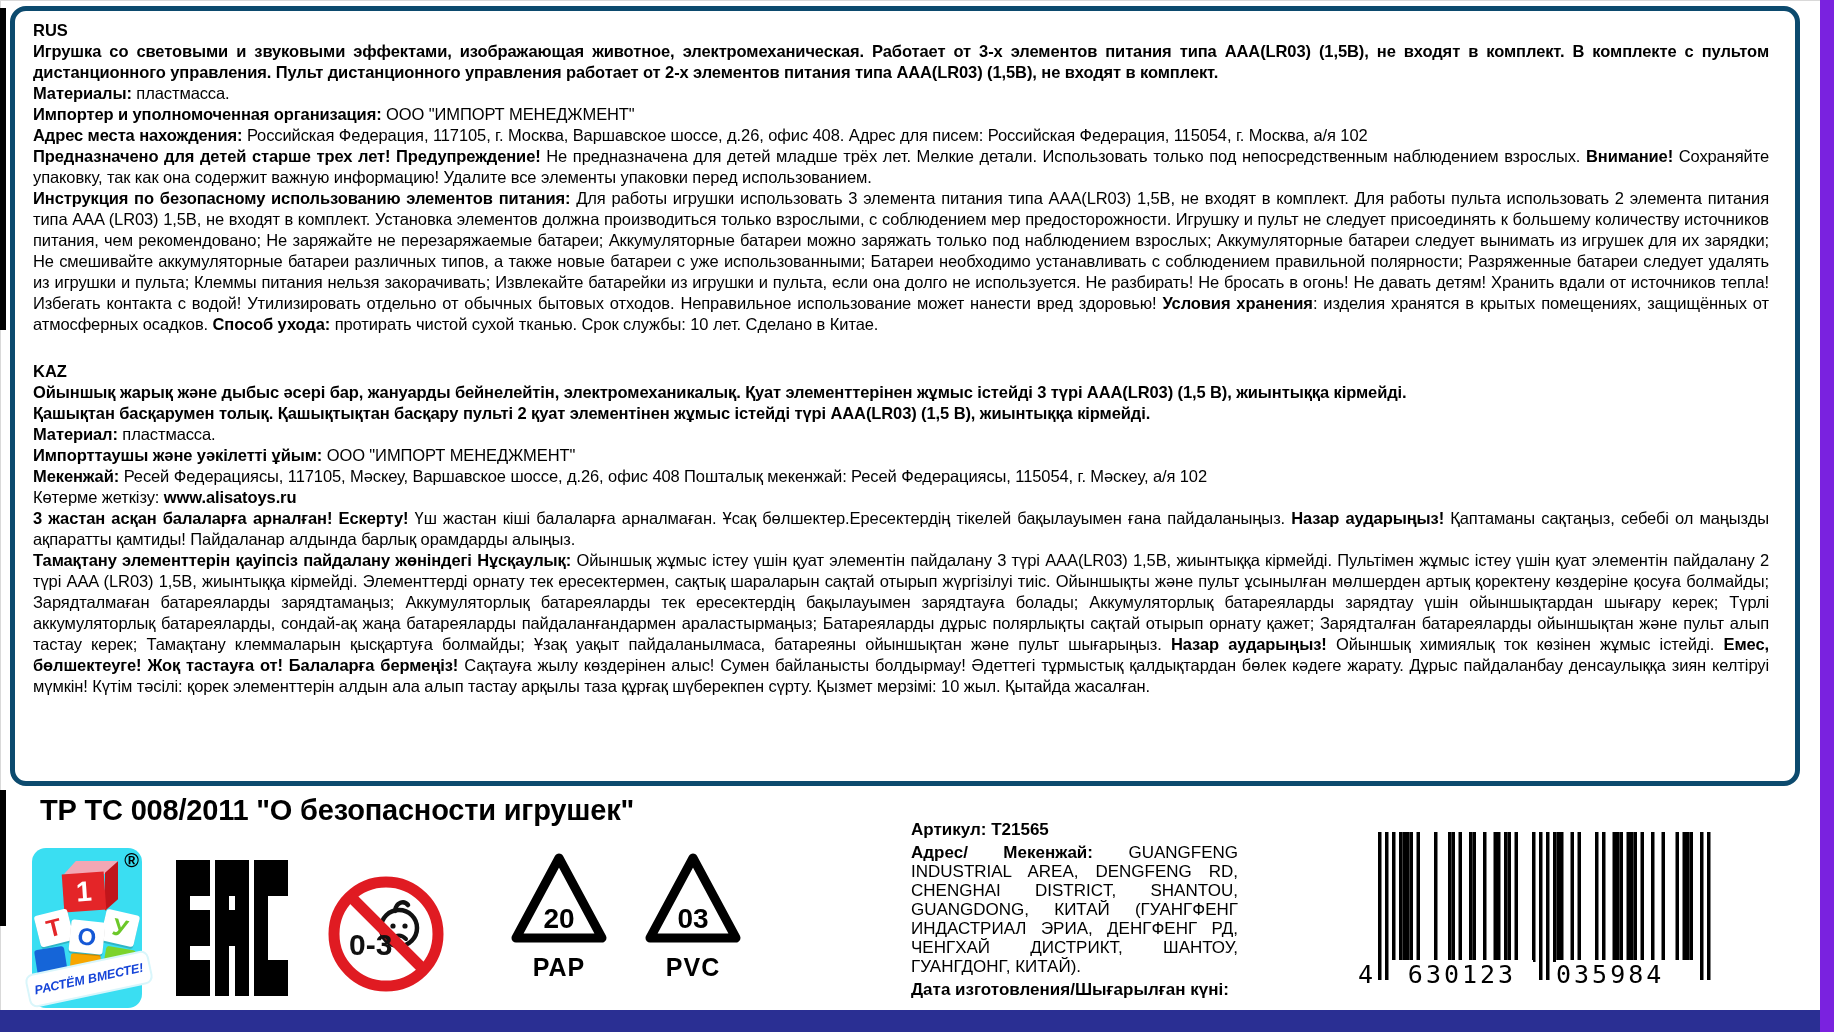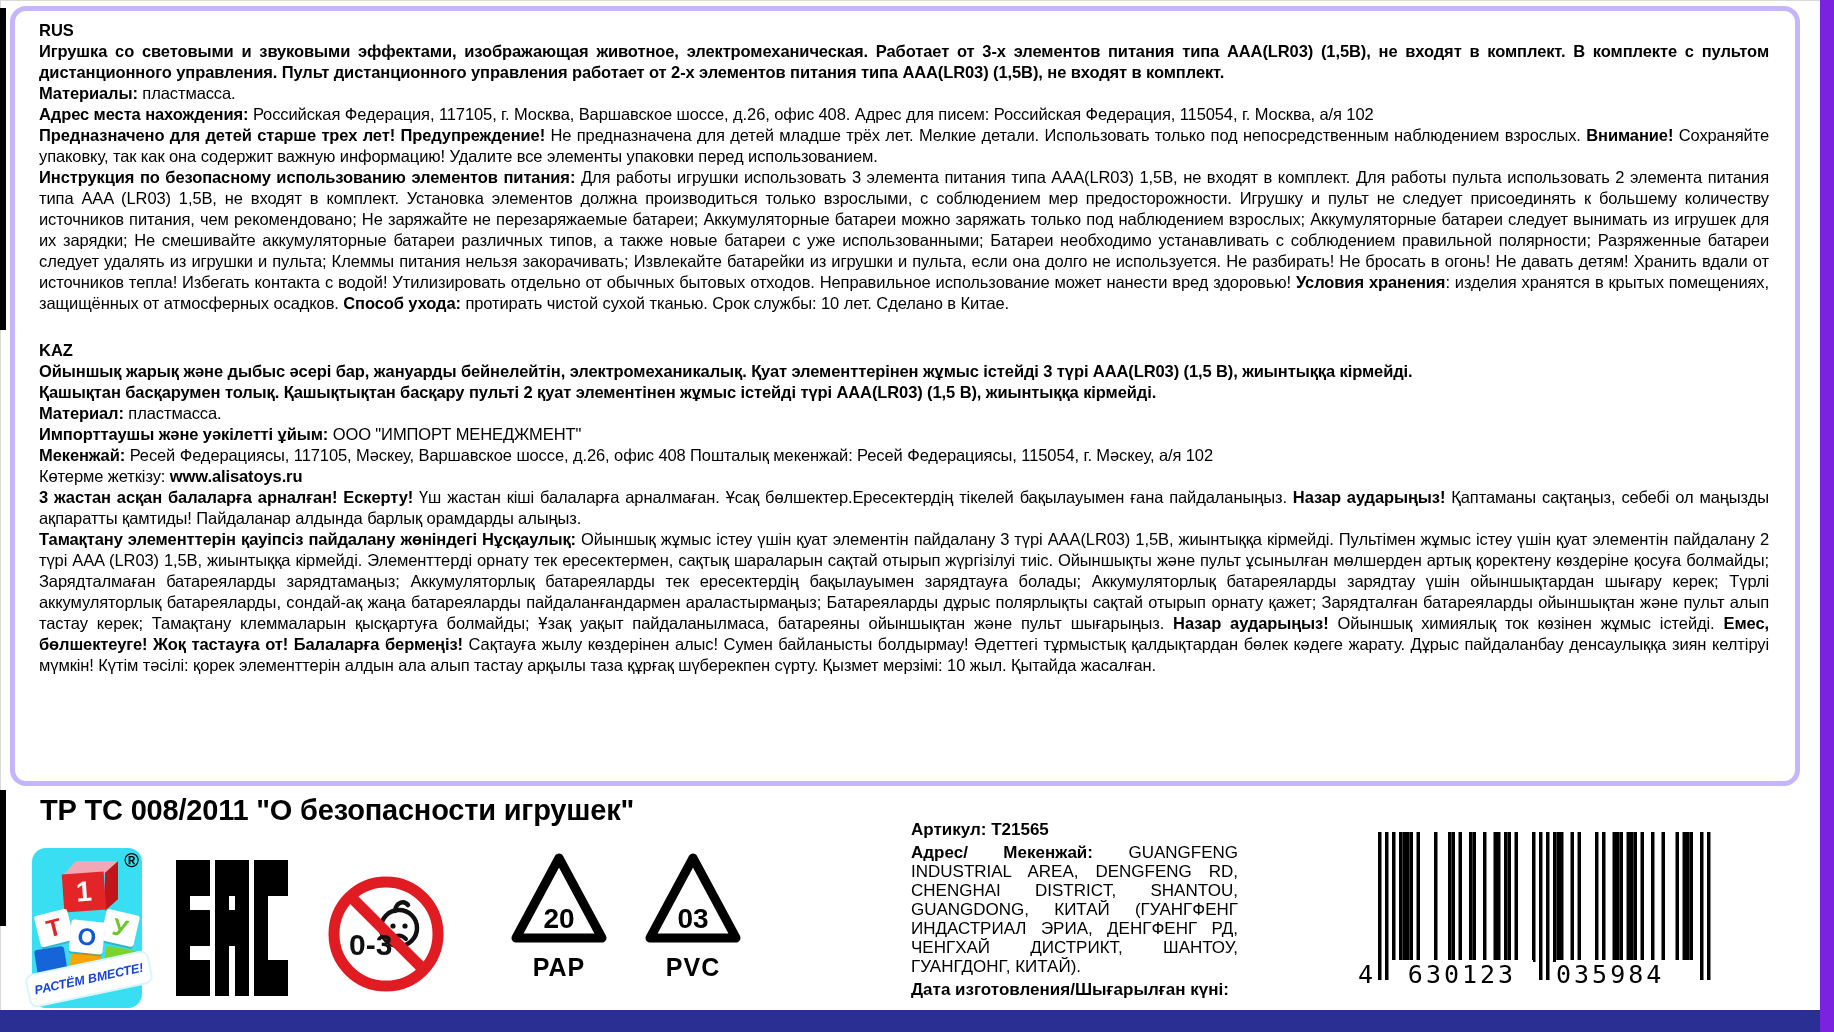--- a/index.html
+++ b/index.html
@@ -11,22 +11,22 @@
   
   .edge-mark { position:absolute; left:0; width:6px; background:#000; }
   .edge-mark.top { top:8px; height:322px; }
   .edge-mark.bottom { top:790px; height:136px; }
   .right-strip { position:absolute; right:0; top:0; width:14px; height:1032px; background:#7a22df; z-index:9; }
   .bottom-bar { position:absolute; left:0; top:1010px; width:1834px; height:22px; background:#2a2f93; z-index:8; }
 
   
   .info-box {
     position:absolute; left:10px; top:6px; width:1790px; height:780px;
-    border:5px solid #c4b5fd; border-radius:16px; box-sizing:border-box;
-    padding:9px 26px 6px 24px; overflow:hidden;
+    border:5px solid #0c4a6e; border-radius:16px; box-sizing:border-box;
+    padding:9px 26px 6px 18px; overflow:hidden;
   }
   .lang-section + .lang-section { margin-top:26px; }
   .lang-heading { margin:0; font-weight:bold; font-size:16.5px; line-height:21px; }
   .para { margin:0; font-size:16.5px; line-height:21px; text-align:justify; letter-spacing:-0.1px; }
   .para b { font-weight:bold;margin-top:23px; }
 
   
   .regulation-title { position:absolute; left:40px; top:794px; margin:0; font-size:29px; font-weight:bold; letter-spacing:-0.2px; }
 
   
@@ -77,20 +77,21 @@
   <div class="edge-mark top"></div>
   <div class="edge-mark bottom"></div>
   <div class="right-strip"></div>
   <div class="bottom-bar"></div>
 
   <div class="info-box">
     <section class="lang-section">
       <p class="lang-heading">RUS</p>
       <p class="para"><b>Игрушка со световыми и звуковыми эффектами, изображающая животное, электромеханическая. Работает от 3-х элементов питания типа AAA(LR03) (1,5В), не входят в комплект. В комплекте с пультом дистанционного управления. Пульт дистанционного управления работает от 2-х элементов питания типа AAA(LR03) (1,5В), не входят в комплект.</b></p>
       <p class="para"><b>Материалы: </b><span>пластмасса.</span></p>
+      <p class="para"><b>Импортер и уполномоченная организация: </b><span>ООО "ИМПОРТ МЕНЕДЖМЕНТ"</span></p>
       <p class="para"><b>Адрес места нахождения: </b><span>Российская Федерация, 117105, г. Москва, Варшавское шоссе, д.26, офис 408. Адрес для писем: Российская Федерация, 115054, г. Москва, а/я 102</span></p>
       <p class="para"><b>Предназначено для детей старше трех лет! Предупреждение!</b><span>  Не предназначена для детей младше трёх лет. Мелкие детали. Использовать только под непосредственным наблюдением взрослых. </span><b>Внимание! </b><span>Сохраняйте упаковку, так как она содержит важную информацию! Удалите все элементы упаковки перед использованием.</span></p>
       <p class="para"><b>Инструкция по безопасному использованию элементов питания: </b><span>Для работы игрушки использовать 3 элемента питания типа AAA(LR03) 1,5В, не входят в комплект. Для работы пульта использовать 2 элемента питания типа AAA (LR03) 1,5В, не входят в комплект. Установка элементов должна производиться только взрослыми, с соблюдением мер предосторожности. Игрушку и пульт не следует присоединять к большему количеству источников питания, чем рекомендовано; Не заряжайте не перезаряжаемые батареи; Аккумуляторные батареи можно заряжать только под наблюдением взрослых; Аккумуляторные батареи следует вынимать из игрушек для их зарядки; Не смешивайте аккумуляторные батареи различных типов, а также новые батареи с уже использованными; Батареи необходимо устанавливать с соблюдением правильной полярности; Разряженные батареи следует удалять из игрушки и пульта; Клеммы питания нельзя закорачивать; Извлекайте батарейки из игрушки и пульта, если она долго не используется. Не разбирать!  Не бросать в огонь! Не давать детям! Хранить вдали от источников тепла! Избегать контакта с водой! Утилизировать отдельно от обычных бытовых отходов. Неправильное использование может нанести вред здоровью! </span><b>Условия хранения</b><span>: изделия хранятся в крытых помещениях, защищённых от атмосферных осадков. </span><b>Способ ухода: </b><span>протирать чистой сухой тканью. Срок службы: 10 лет. Сделано в Китае.</span></p>
     </section>
     <section class="lang-section">
       <p class="lang-heading">KAZ</p>
       <p class="para"><b>Ойыншық жарық және дыбыс әсері бар, жануарды бейнелейтін, электромеханикалық. Қуат элементтерінен жұмыс істейді 3 түрі AAA(LR03) (1,5 В), жиынтыққа кірмейді.</b></p>
       <p class="para"><b>Қашықтан басқарумен толық. Қашықтықтан басқару пульті 2 қуат элементінен жұмыс істейді түрі AAA(LR03)  (1,5 В), жиынтыққа кірмейді.</b></p>
       <p class="para"><b>Материал: </b><span>пластмасса.</span></p>
       <p class="para"><b>Импорттаушы және уәкілетті ұйым:  </b><span>ООО "ИМПОРТ МЕНЕДЖМЕНТ"</span></p>

